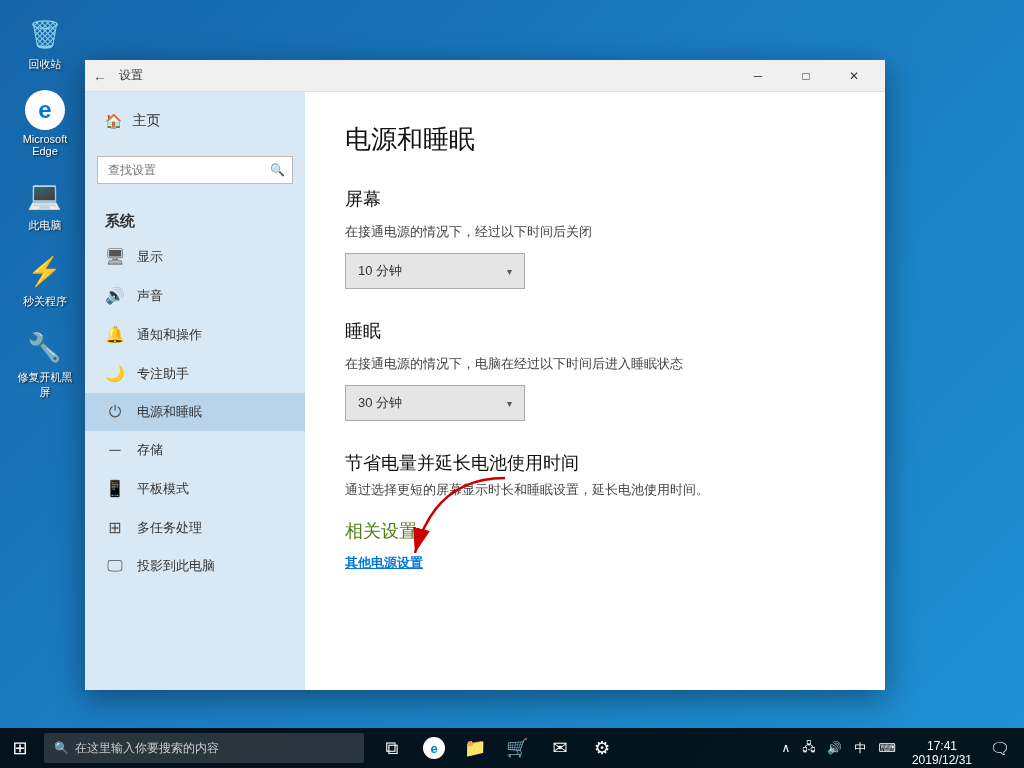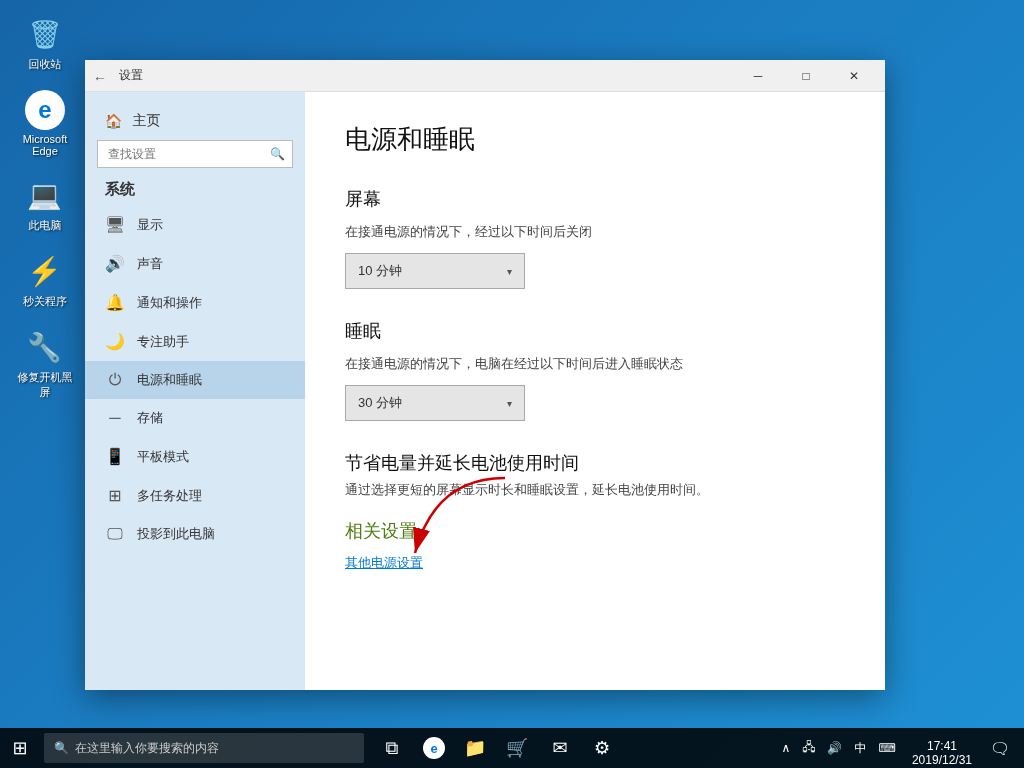--- a/index.html
+++ b/index.html
@@ -132,21 +132,21 @@
       display: flex;
       align-items: center;
       padding: 10px 20px;
       cursor: pointer;
       font-size: 14px;
       color: #333;
       gap: 10px;
     }
 
     .sidebar-search {
-      margin: 0 12px;
+      margin: 16px 12px;
       position: relative;
     }
     .sidebar-search input {
       width: 100%;
       padding: 6px 30px 6px 10px;
       border: 1px solid #bbb;
       background: white;
       font-size: 12px;
       outline: none;
       color: #555;
@@ -258,20 +258,21 @@
       color: #0078d7;
       font-size: 13px;
       text-decoration: underline;
       cursor: pointer;
     }
 
     
     .arrow-container {
       position: relative;
       margin-top: 0;
+      font-weight: bold;
     }
 
     
     .taskbar {
       position: absolute;
       bottom: 0;
       left: 0;
       width: 1024px;
       height: 40px;
       background: rgba(0, 0, 0, 0.85);

